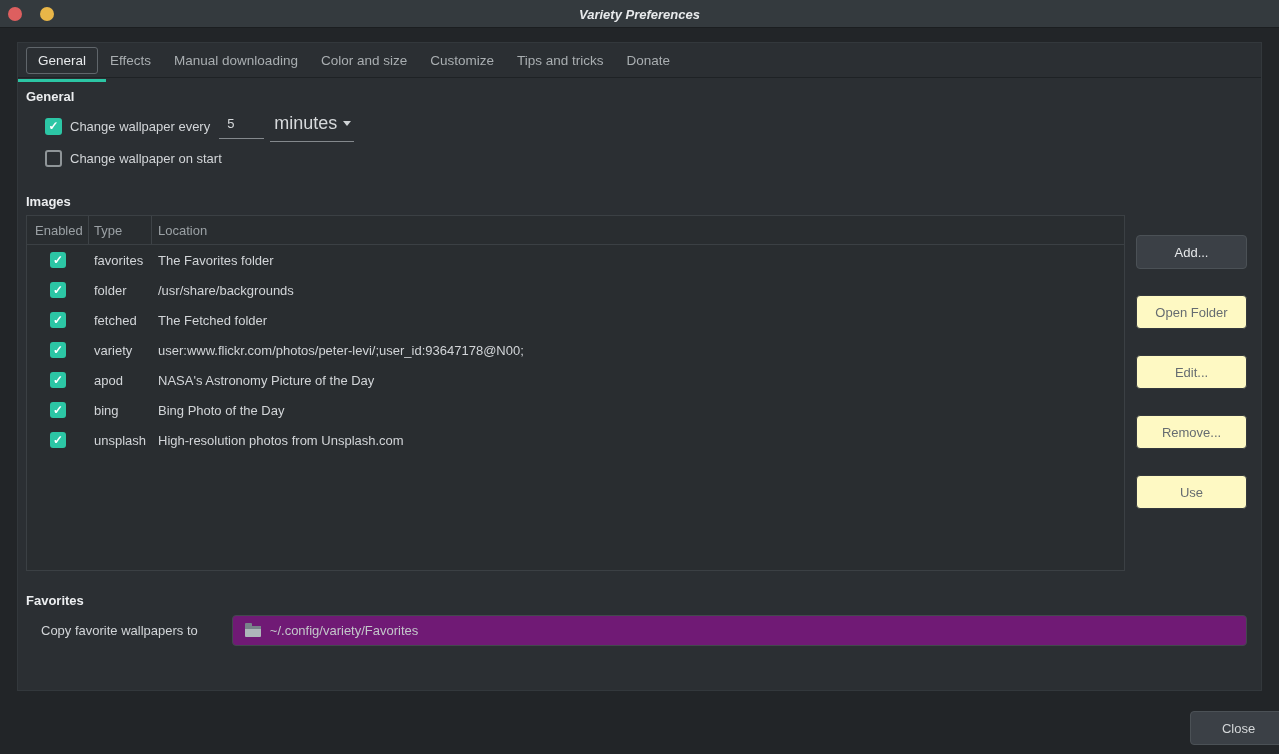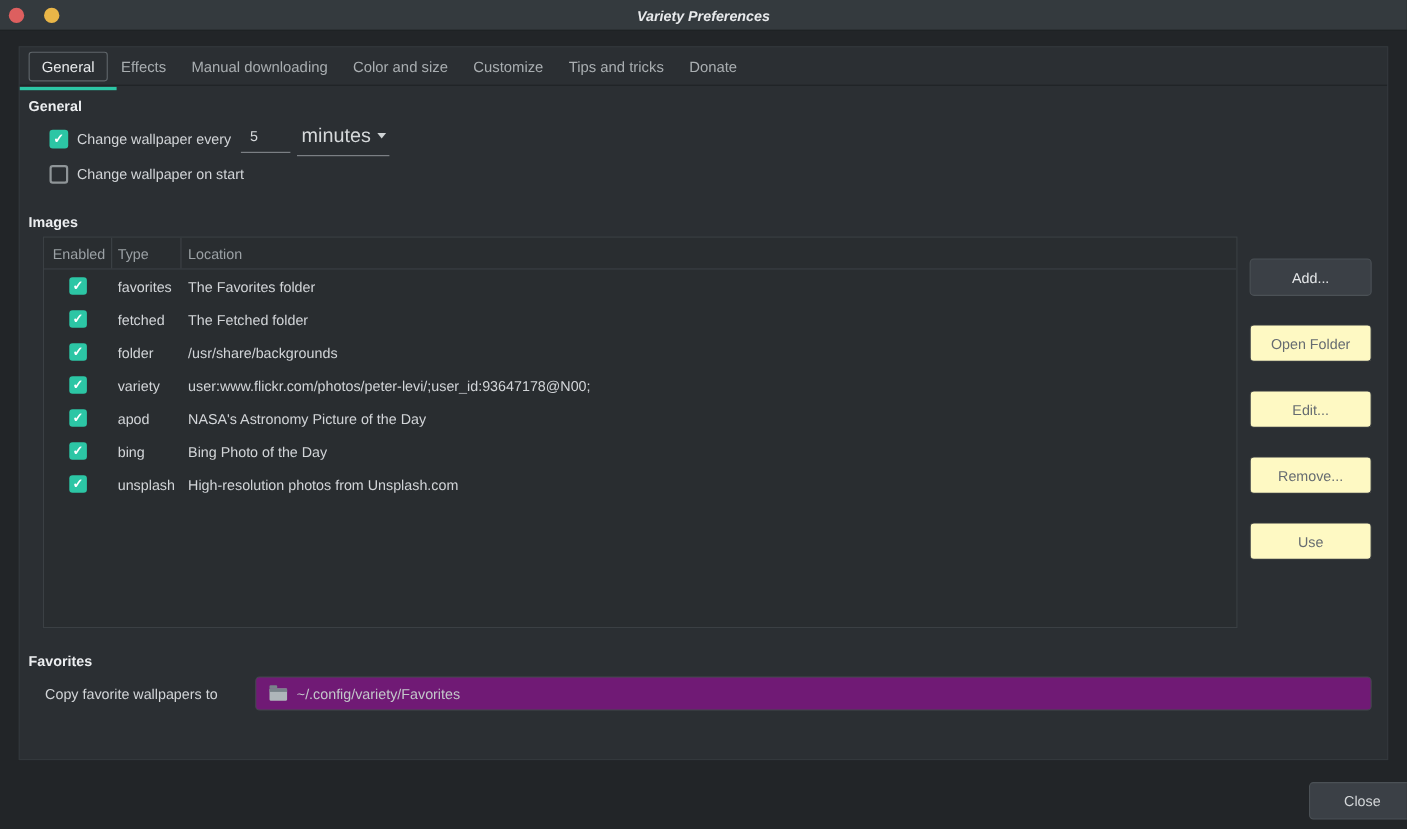--- a/index.html
+++ b/index.html
@@ -78,21 +78,21 @@
   .unit-combo .val { font-size:18px; color:#d6d9db; flex:1; }
   .arrow-down {
     width:0; height:0; border-left:4px solid transparent; border-right:4px solid transparent;
     border-top:5px solid #cfd3d5; margin-left:6px;
   }
 
   
   .images-title { margin-top:20px; }
   .images-flex { display:flex; align-items:flex-start; }
   .srctable {
-    flex:1; height:356px; margin-left:13px; background:#292d30;
+    flex:1; height:356px; background:#292d30;
     border:1px solid #3b4044; overflow:hidden;
   }
   .thead {
     display:flex; height:29px; align-items:stretch;
     border-bottom:1px solid #3b4044; color:#9ba1a5; font-size:13px;
   }
   .thead > div { display:flex; align-items:center; }
   .col1 { width:62px; padding-left:8px; }
   .col2 { width:63px; padding-left:5px; }
   .col3 { flex:1; padding-left:6px; }
@@ -196,29 +196,29 @@
           <div class="col1">
               <span class="cb checked small"></span>
             </div>
           <div class="col2">favorites</div>
           <div class="col3">The Favorites folder</div>
         </div>
         <div class="trow">
           <div class="col1">
               <span class="cb checked small"></span>
             </div>
+          <div class="col2">folder</div>
+          <div class="col3">/usr/share/backgrounds</div>
+        </div>
+        <div class="trow">
+          <div class="col1">
+              <span class="cb checked small"></span>
+            </div>
           <div class="col2">fetched</div>
           <div class="col3">The Fetched folder</div>
-        </div>
-        <div class="trow">
-          <div class="col1">
-              <span class="cb checked small"></span>
-            </div>
-          <div class="col2">folder</div>
-          <div class="col3">/usr/share/backgrounds</div>
         </div>
         <div class="trow">
           <div class="col1">
               <span class="cb checked small"></span>
             </div>
           <div class="col2">variety</div>
           <div class="col3">user:www.flickr.com/photos/peter-levi/;user_id:93647178@N00;</div>
         </div>
         <div class="trow">
           <div class="col1">

